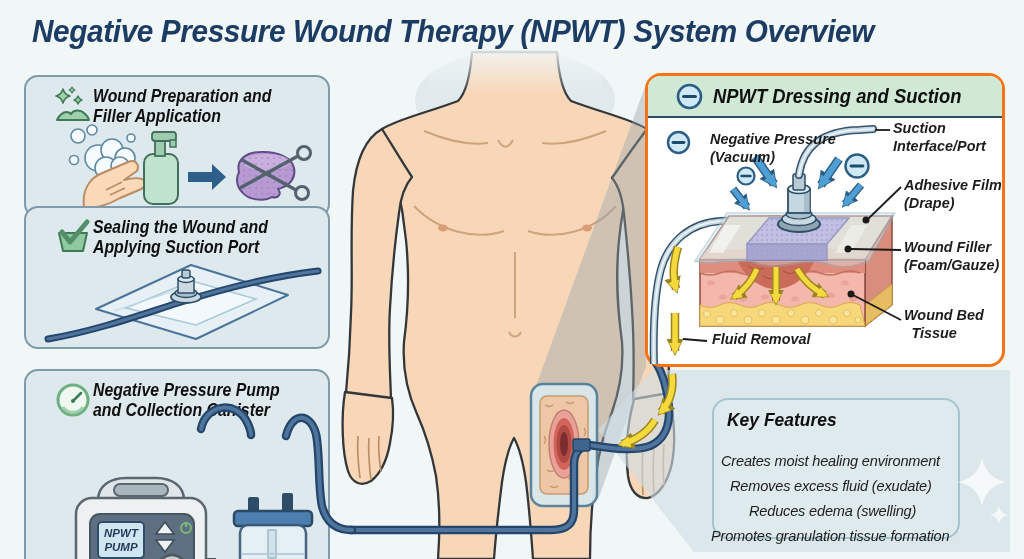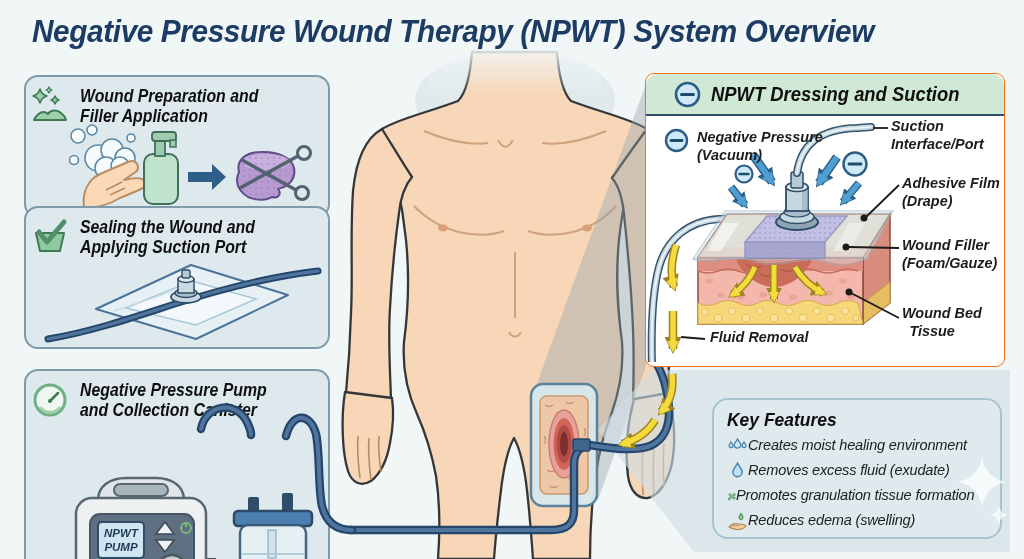--- a/index.html
+++ b/index.html
@@ -4,41 +4,41 @@
 <style>
   html,body{margin:0;padding:0;background:#e8eef0;}
   .stage{position:relative;width:1024px;height:559px;background:#f1f6f7;overflow:hidden;
          font-family:"Liberation Sans",sans-serif;font-style:italic;}
   .title{position:absolute;left:32px;top:14px;font-size:31px;font-weight:bold;color:#1d3c63;
          letter-spacing:-0.4px;transform:scaleX(.96);transform-origin:0 0;white-space:nowrap;z-index:3;margin:0;}
   .scene{position:absolute;left:0;top:0;z-index:2;pointer-events:none;}
   .card{position:absolute;left:24px;width:306px;background:#dee9ed;border:2px solid #7f9aa8;
         border-radius:14px;box-sizing:border-box;z-index:1;}
   #card1{top:75px;height:143px}#card2{top:206px;height:143px}#card3{top:369px;height:211px}
-  .card-head{display:flex;gap:10px;padding:9px 8px 0 4px;align-items:flex-start;}
+  .card-head{display:flex;padding:9px 8px 0 27px;align-items:flex-start;}
   .card-title{font-weight:bold;font-size:18px;line-height:1.12;color:#0f0f0f;
               transform:scaleX(.88);transform-origin:0 0;white-space:nowrap;}
   .card-title span{display:block;}
   .card-art{position:absolute;left:0;bottom:0;}
   .npwt-panel{position:absolute;left:645px;top:73px;width:360px;height:294px;background:#ffffff;
-              border:1px solid #f97316;border-radius:9px;box-sizing:border-box;z-index:3;}
+              border:3px solid #f97316;border-radius:16px;box-sizing:border-box;z-index:3;}
   .panel-header{height:40px;background:#cfe9d4;border-bottom:2px solid #2e4d68;border-radius:12px 12px 0 0;
                 display:flex;align-items:center;gap:10px;padding-left:28px;}
   .panel-title{font-weight:bold;font-size:20px;color:#0f0f0f;transform:scaleX(.92);
                transform-origin:0 50%;white-space:nowrap;}
   .panel-scene{position:absolute;left:0;top:0;}
   .lbl{position:absolute;font-weight:bold;font-size:15.5px;line-height:1.14;color:#1c1c1c;
        transform:scaleX(.93);transform-origin:0 0;white-space:nowrap;}
   .lbl span{display:block;}
-  .negp-wrap{position:absolute;left:18px;top:54px;display:flex;gap:8px;align-items:flex-start;}
-  .kf{position:absolute;left:712px;top:398px;width:290px;height:141px;background:#dfeaee;
+  .negp-wrap{position:absolute;left:18px;top:54px;display:flex;gap:19px;align-items:flex-start;}
+  .kf{position:absolute;left:712px;top:398px;width:248px;height:141px;background:#dfeaee;
       border:2px solid #a6c4ce;border-radius:16px;z-index:3;box-sizing:border-box;padding:9px 10px 0 13px;}
   .kf-h{font-size:19px;font-weight:bold;color:#0f0f0f;margin:0 0 5px 0;
         transform:scaleX(.92);transform-origin:0 0;}
-  .kf-row{display:flex;align-items:flex-start;gap:0;height:25px;}
+  .kf-row{display:flex;align-items:center;gap:16px;height:25px;flex-direction:column;}
   .kf-txt{font-size:15.5px;color:#1d1d1d;transform:scaleX(.94);transform-origin:0 50%;
           white-space:nowrap;letter-spacing:-0.2px;}
   .wm{position:absolute;left:952px;top:450px;z-index:4;pointer-events:none;}
 </style>
 </head>
 <body>
 
 <div class="stage">
 
   <h1 class="title">Negative Pressure Wound Therapy (NPWT) System Overview</h1>
@@ -488,45 +488,45 @@
 
     <div class="kf-row">
       <svg width="21" height="21" viewBox="0 0 21 21">
         <path d="M10.5,2 C12.4,6 15.2,8.3 15.2,11 A4.7,4.7 0 1 1 5.8,11 C5.8,8.3 8.6,6 10.5,2 Z" fill="#bfe0f5" stroke="#4a7fa6" stroke-width="1.4"></path>
       </svg>
       <span class="kf-txt">Removes excess fluid (exudate)</span>
     </div>
 
     <div class="kf-row">
       <svg width="21" height="21" viewBox="0 0 21 21">
+        <path d="M14,2.5 C14.8,4 15.8,4.9 15.8,5.9 A1.9,1.9 0 1 1 12.2,5.9 C12.2,4.9 13.2,4 14,2.5 Z" fill="#9fd4a8" stroke="#4f8f5f" stroke-width="1.2"></path>
+        <path d="M2,16 C4,13 8,12 12,13 C15,13.7 18,13 19,15 C17,18 12,19.2 8,18.2 C5,17.6 3,17 2,16 Z" fill="#f2cf9f" stroke="#b08c5a" stroke-width="1.2"></path>
+        <path d="M4,15.2 C7,14.2 10,14.2 12.5,15" fill="none" stroke="#b08c5a" stroke-width="1"></path>
+      </svg>
+      <span class="kf-txt">Reduces edema (swelling)</span>
+    </div>
+
+    <div class="kf-row">
+      <svg width="21" height="21" viewBox="0 0 21 21">
         <g stroke="#4f8f5f" stroke-width="1.4">
           <line x1="5" y1="16" x2="10" y2="11"></line>
             <line x1="10" y1="11" x2="16" y2="6"></line>
           <line x1="10" y1="11" x2="16" y2="14"></line>
             <line x1="10" y1="11" x2="6" y2="6"></line>
         </g>
         <g fill="#8fc79a" stroke="#3f7a55" stroke-width="1.2">
           <circle cx="5" cy="16" r="2.6"></circle>
             <circle cx="10" cy="11" r="3"></circle>
             <circle cx="16" cy="6" r="2.6"></circle>
           <circle cx="16" cy="14" r="2.6"></circle>
             <circle cx="6" cy="6" r="2"></circle>
         </g>
       </svg>
       <span class="kf-txt">Promotes granulation tissue formation</span>
     </div>
-
-    <div class="kf-row">
-      <svg width="21" height="21" viewBox="0 0 21 21">
-        <path d="M14,2.5 C14.8,4 15.8,4.9 15.8,5.9 A1.9,1.9 0 1 1 12.2,5.9 C12.2,4.9 13.2,4 14,2.5 Z" fill="#9fd4a8" stroke="#4f8f5f" stroke-width="1.2"></path>
-        <path d="M2,16 C4,13 8,12 12,13 C15,13.7 18,13 19,15 C17,18 12,19.2 8,18.2 C5,17.6 3,17 2,16 Z" fill="#f2cf9f" stroke="#b08c5a" stroke-width="1.2"></path>
-        <path d="M4,15.2 C7,14.2 10,14.2 12.5,15" fill="none" stroke="#b08c5a" stroke-width="1"></path>
-      </svg>
-      <span class="kf-txt">Reduces edema (swelling)</span>
-    </div>
   </div>
 
   <svg class="wm" width="62" height="76" viewBox="0 0 62 76">
     <path d="M 30,8 Q 34,28 54,32 Q 34,36 30,56 Q 26,36 6,32 Q 26,28 30,8 Z" fill="#ffffff" opacity="0.75"></path>
     <path d="M 47,56 Q 48.5,63.5 56,65 Q 48.5,66.5 47,74 Q 45.5,66.5 38,65 Q 45.5,63.5 47,56 Z" fill="#ffffff" opacity="0.7"></path>
   </svg>
 
 </div>
 
 </body></html>

